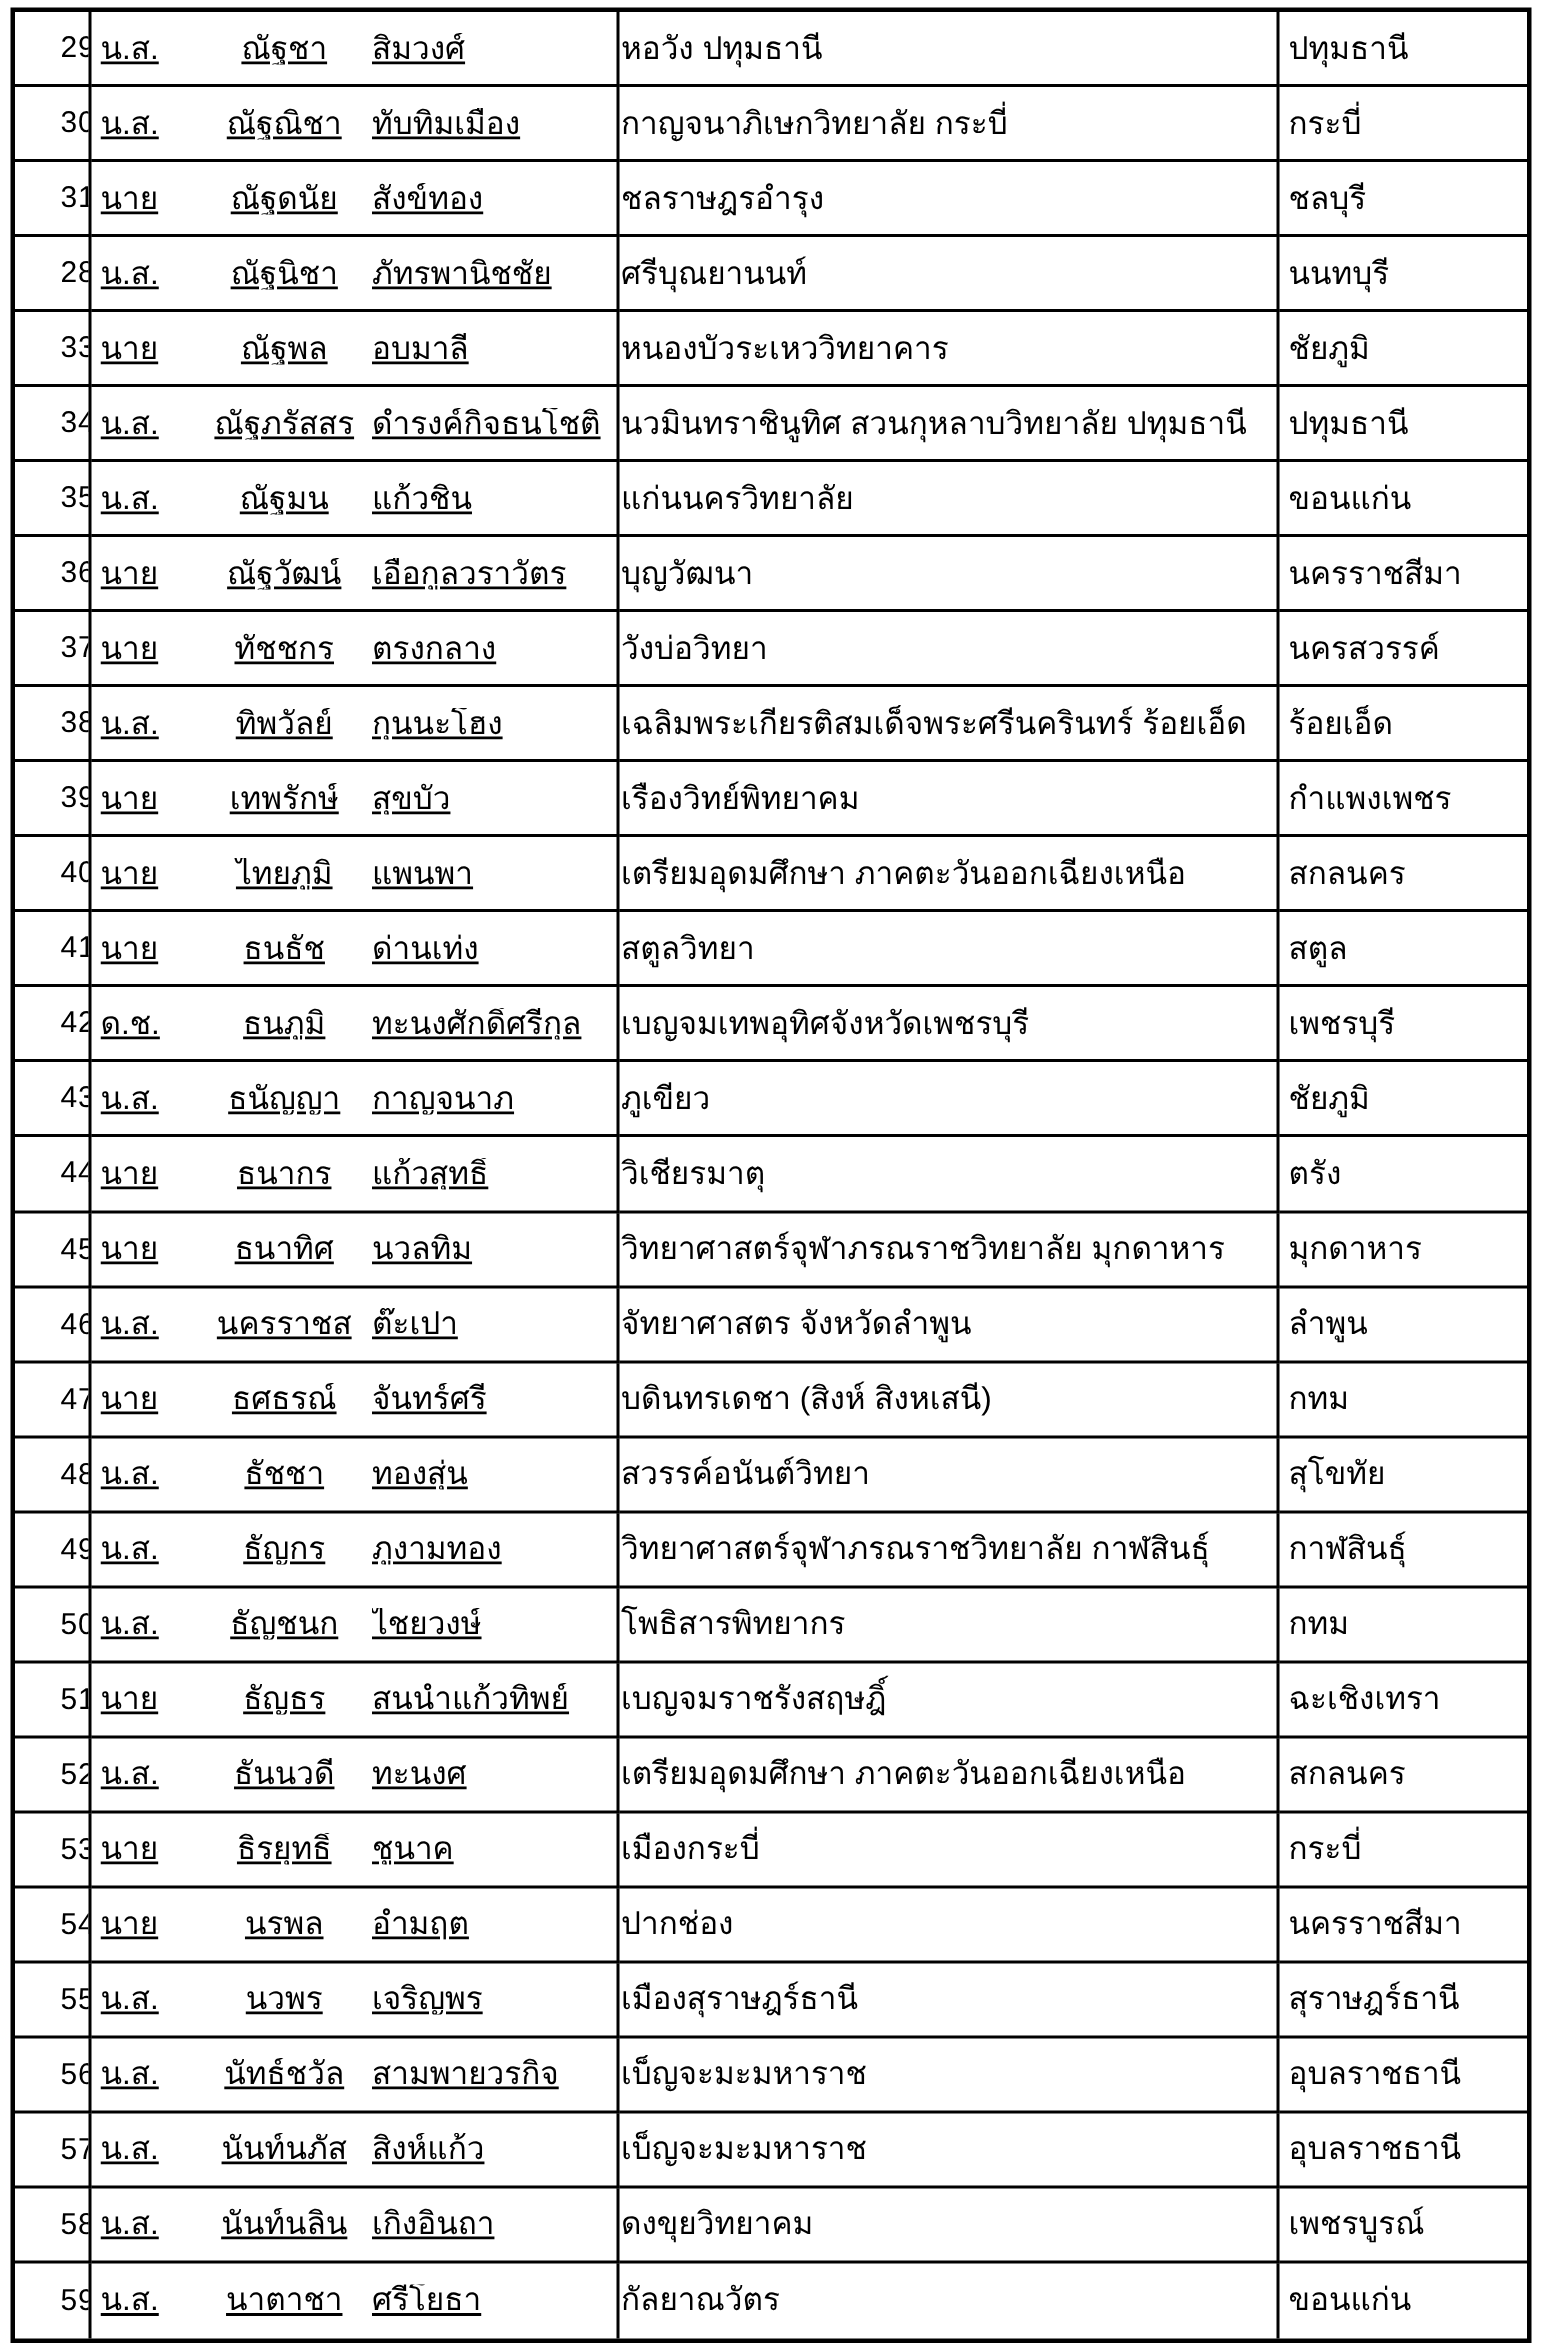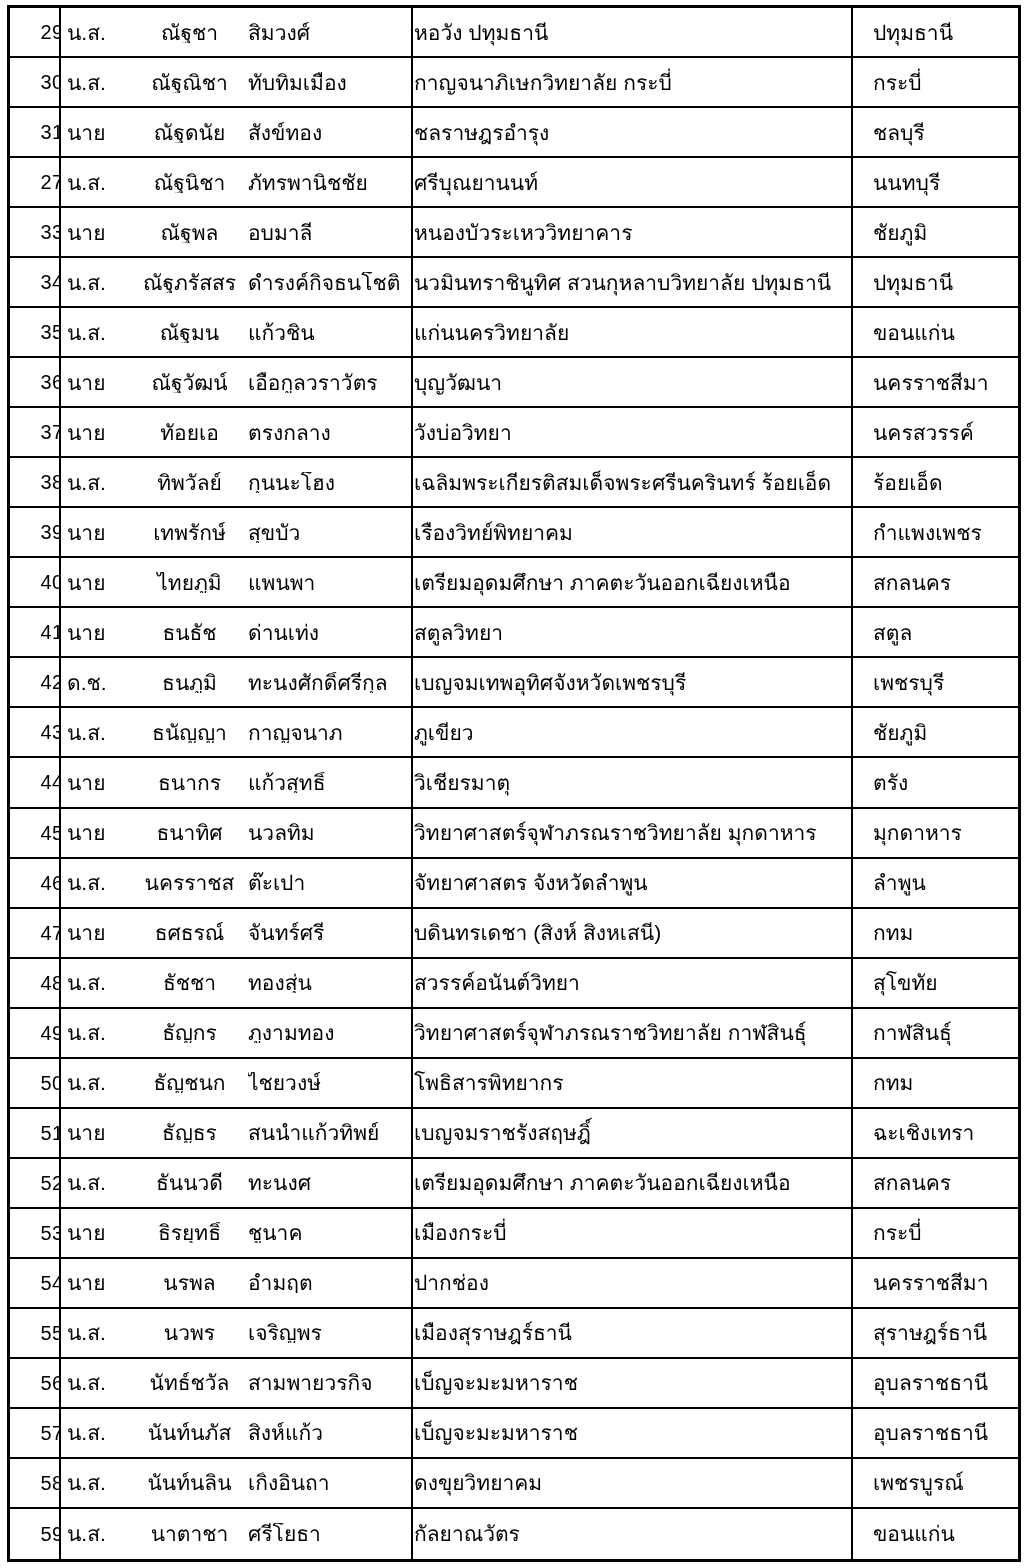--- a/index.html
+++ b/index.html
@@ -39,23 +39,23 @@
     white-space: nowrap;
     overflow: hidden;
   }
   .row:last-child .cell { border-bottom: none; }
   .c-no {
     justify-content: center;
     font-size: 20px;
     letter-spacing: 0.5px;
     padding-left: 35px;
   }
-  .c-name { padding-left: 6px; }
+  .c-name { padding-left: 6px; text-decoration: underline; }
   .c-school { padding-left: 1px; }
-  .c-prov { padding-left: 20px; border-right: none; }
+  .c-prov { padding-left: 6px; border-right: none; }
   .t-title { width: 64px; flex: none; overflow: hidden; }
   .t-first { width: 117px; flex: none; overflow: hidden; text-align: center; }
   .t-last  { flex: 1; overflow: hidden; }
 </style>
 </head>
 <body>
 
 <div class="roster-table">
   <div class="row">
     <div class="cell c-no">29</div>
@@ -84,21 +84,21 @@
     <div class="cell c-name">
       <span class="t-title">นาย</span>
       <span class="t-first">ณัฐดนัย</span>
       <span class="t-last">สังข์ทอง</span>
     </div>
     <div class="cell c-school">ชลราษฎรอำรุง</div>
     <div class="cell c-prov">ชลบุรี</div>
   </div>
 
   <div class="row">
-    <div class="cell c-no">27</div>
+    <div class="cell c-no">28</div>
     <div class="cell c-name">
       <span class="t-title">น.ส.</span>
       <span class="t-first">ณัฐนิชา</span>
       <span class="t-last">ภัทรพานิชชัย</span>
     </div>
     <div class="cell c-school">ศรีบุณยานนท์</div>
     <div class="cell c-prov">นนทบุรี</div>
   </div>
 
   <div class="row">
@@ -142,21 +142,21 @@
       <span class="t-last">เอื้อกูลวราวัตร</span>
     </div>
     <div class="cell c-school">บุญวัฒนา</div>
     <div class="cell c-prov">นครราชสีมา</div>
   </div>
 
   <div class="row">
     <div class="cell c-no">37</div>
     <div class="cell c-name">
       <span class="t-title">นาย</span>
-      <span class="t-first">ทัอยเอ</span>
+      <span class="t-first">ทัชชกร</span>
       <span class="t-last">ตรงกลาง</span>
     </div>
     <div class="cell c-school">วังบ่อวิทยา</div>
     <div class="cell c-prov">นครสวรรค์</div>
   </div>
 
   <div class="row">
     <div class="cell c-no">38</div>
     <div class="cell c-name">
       <span class="t-title">น.ส.</span>

